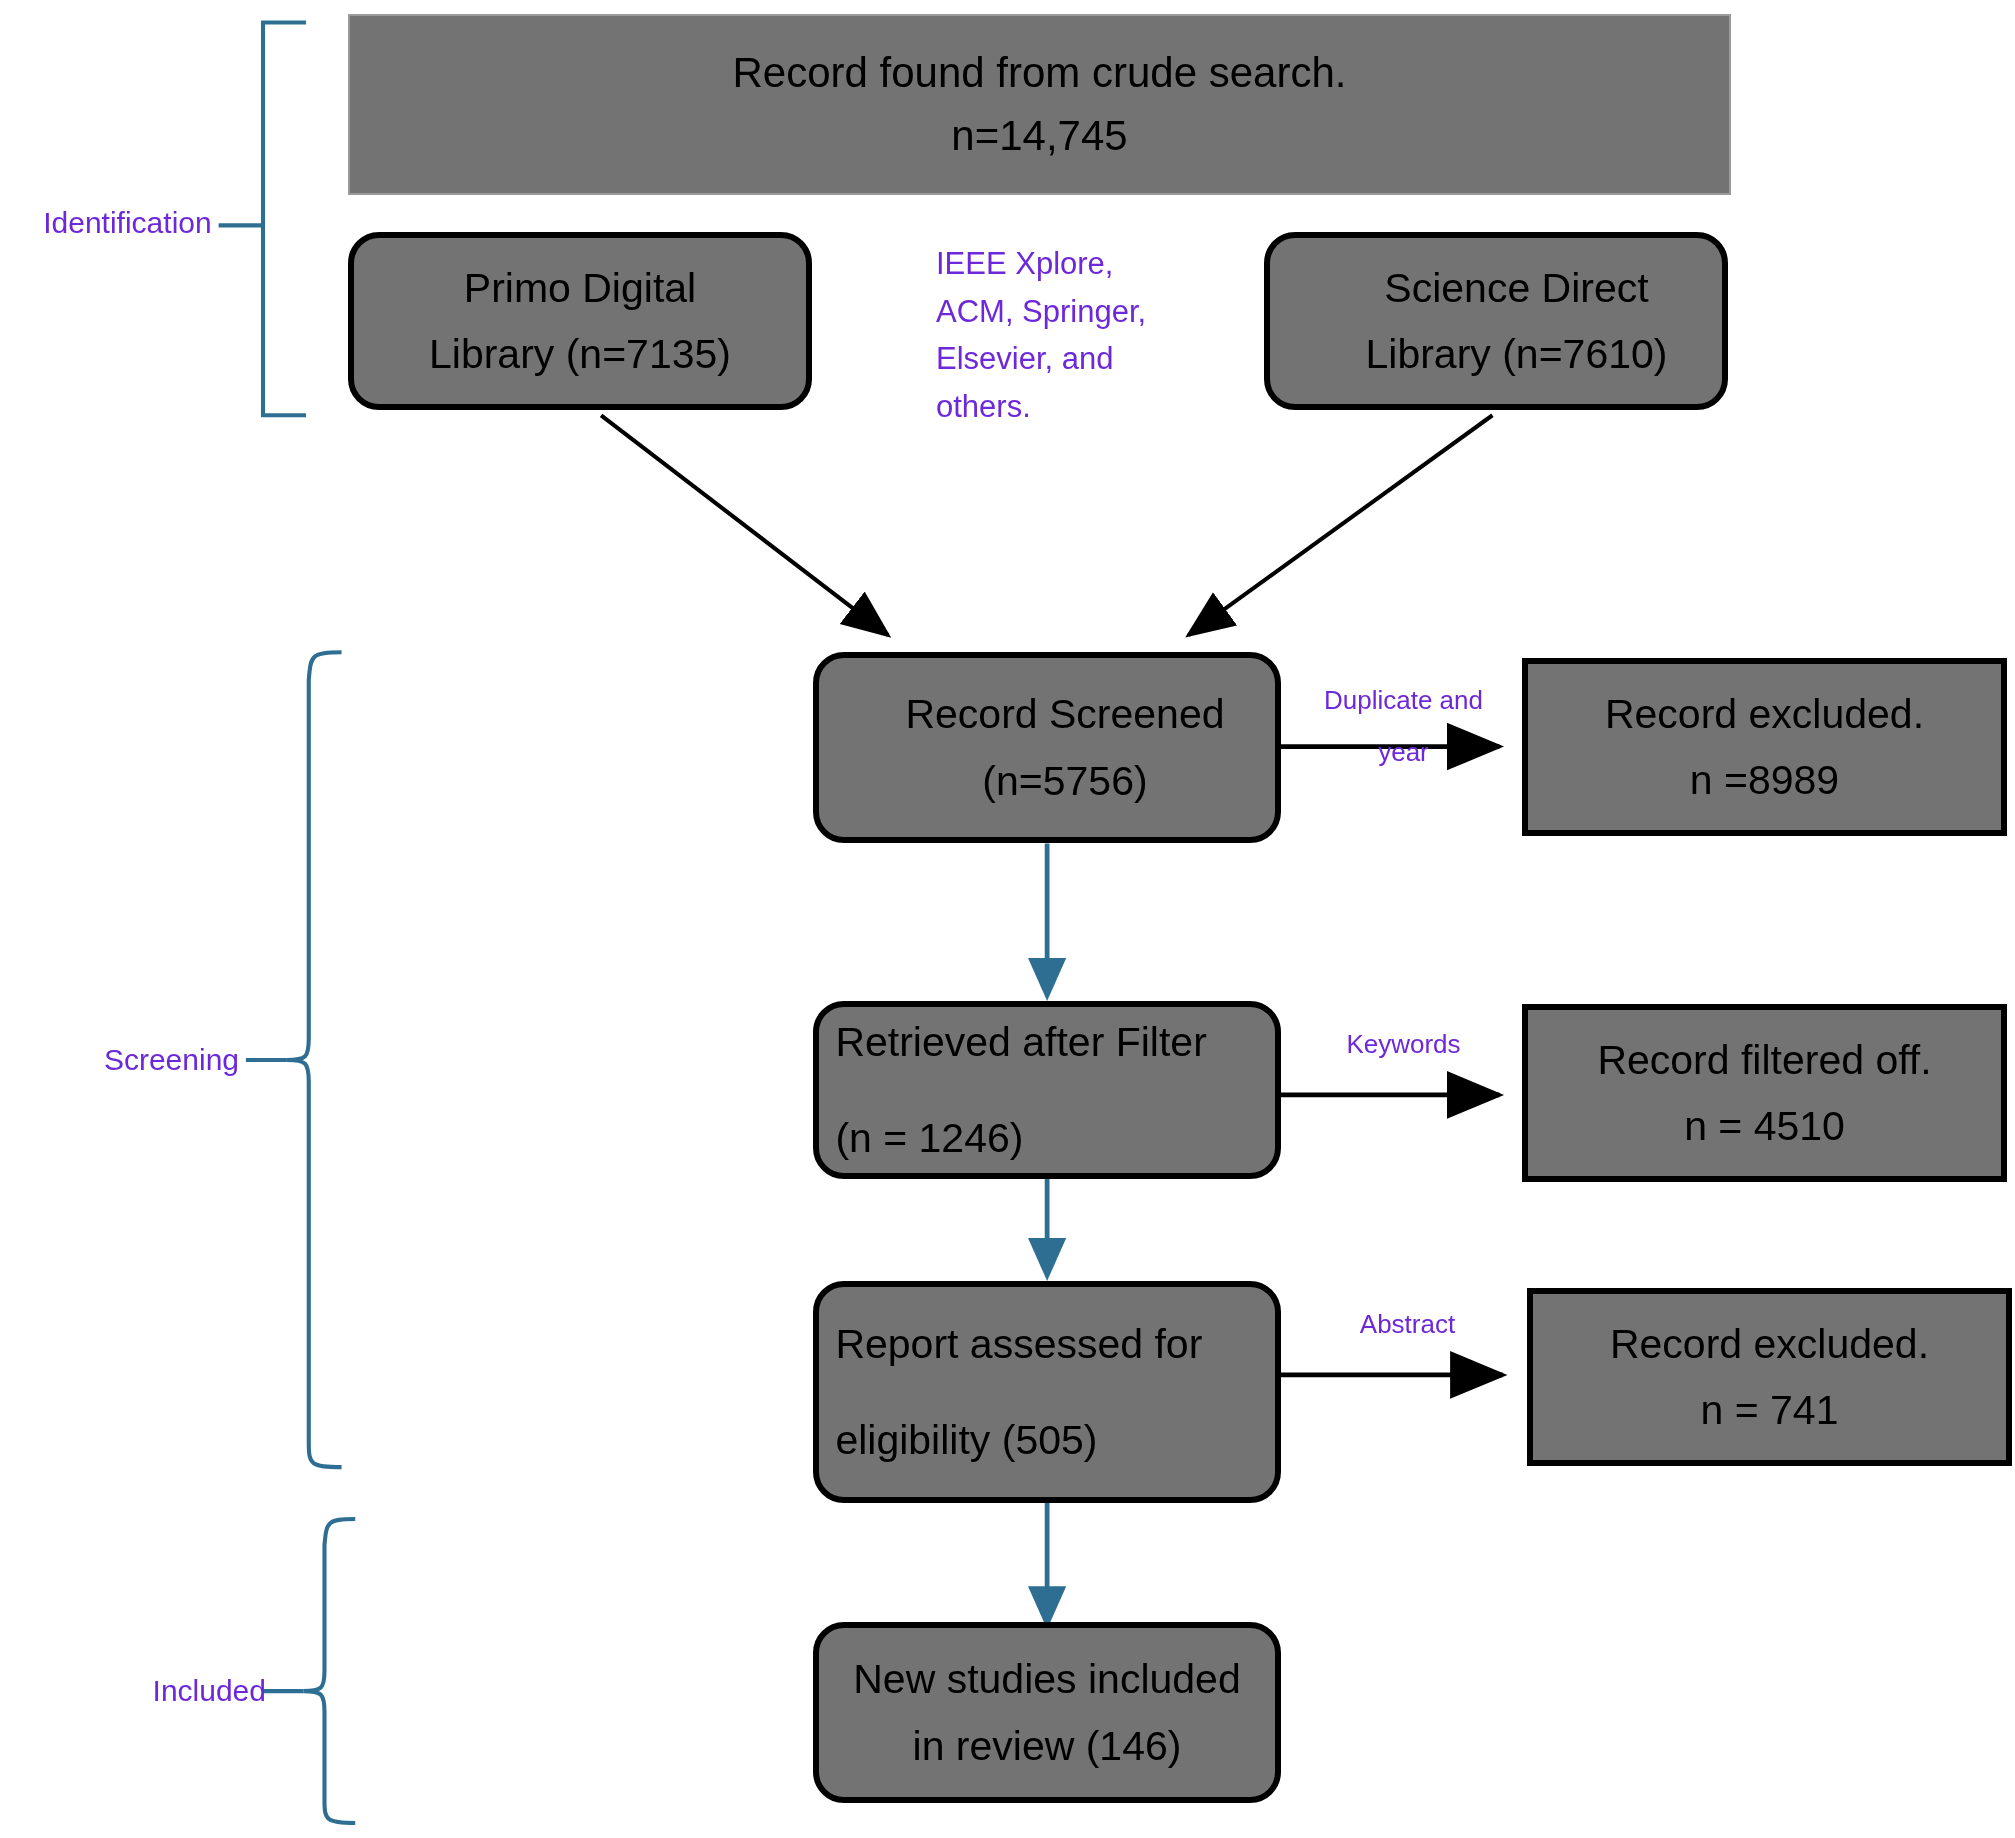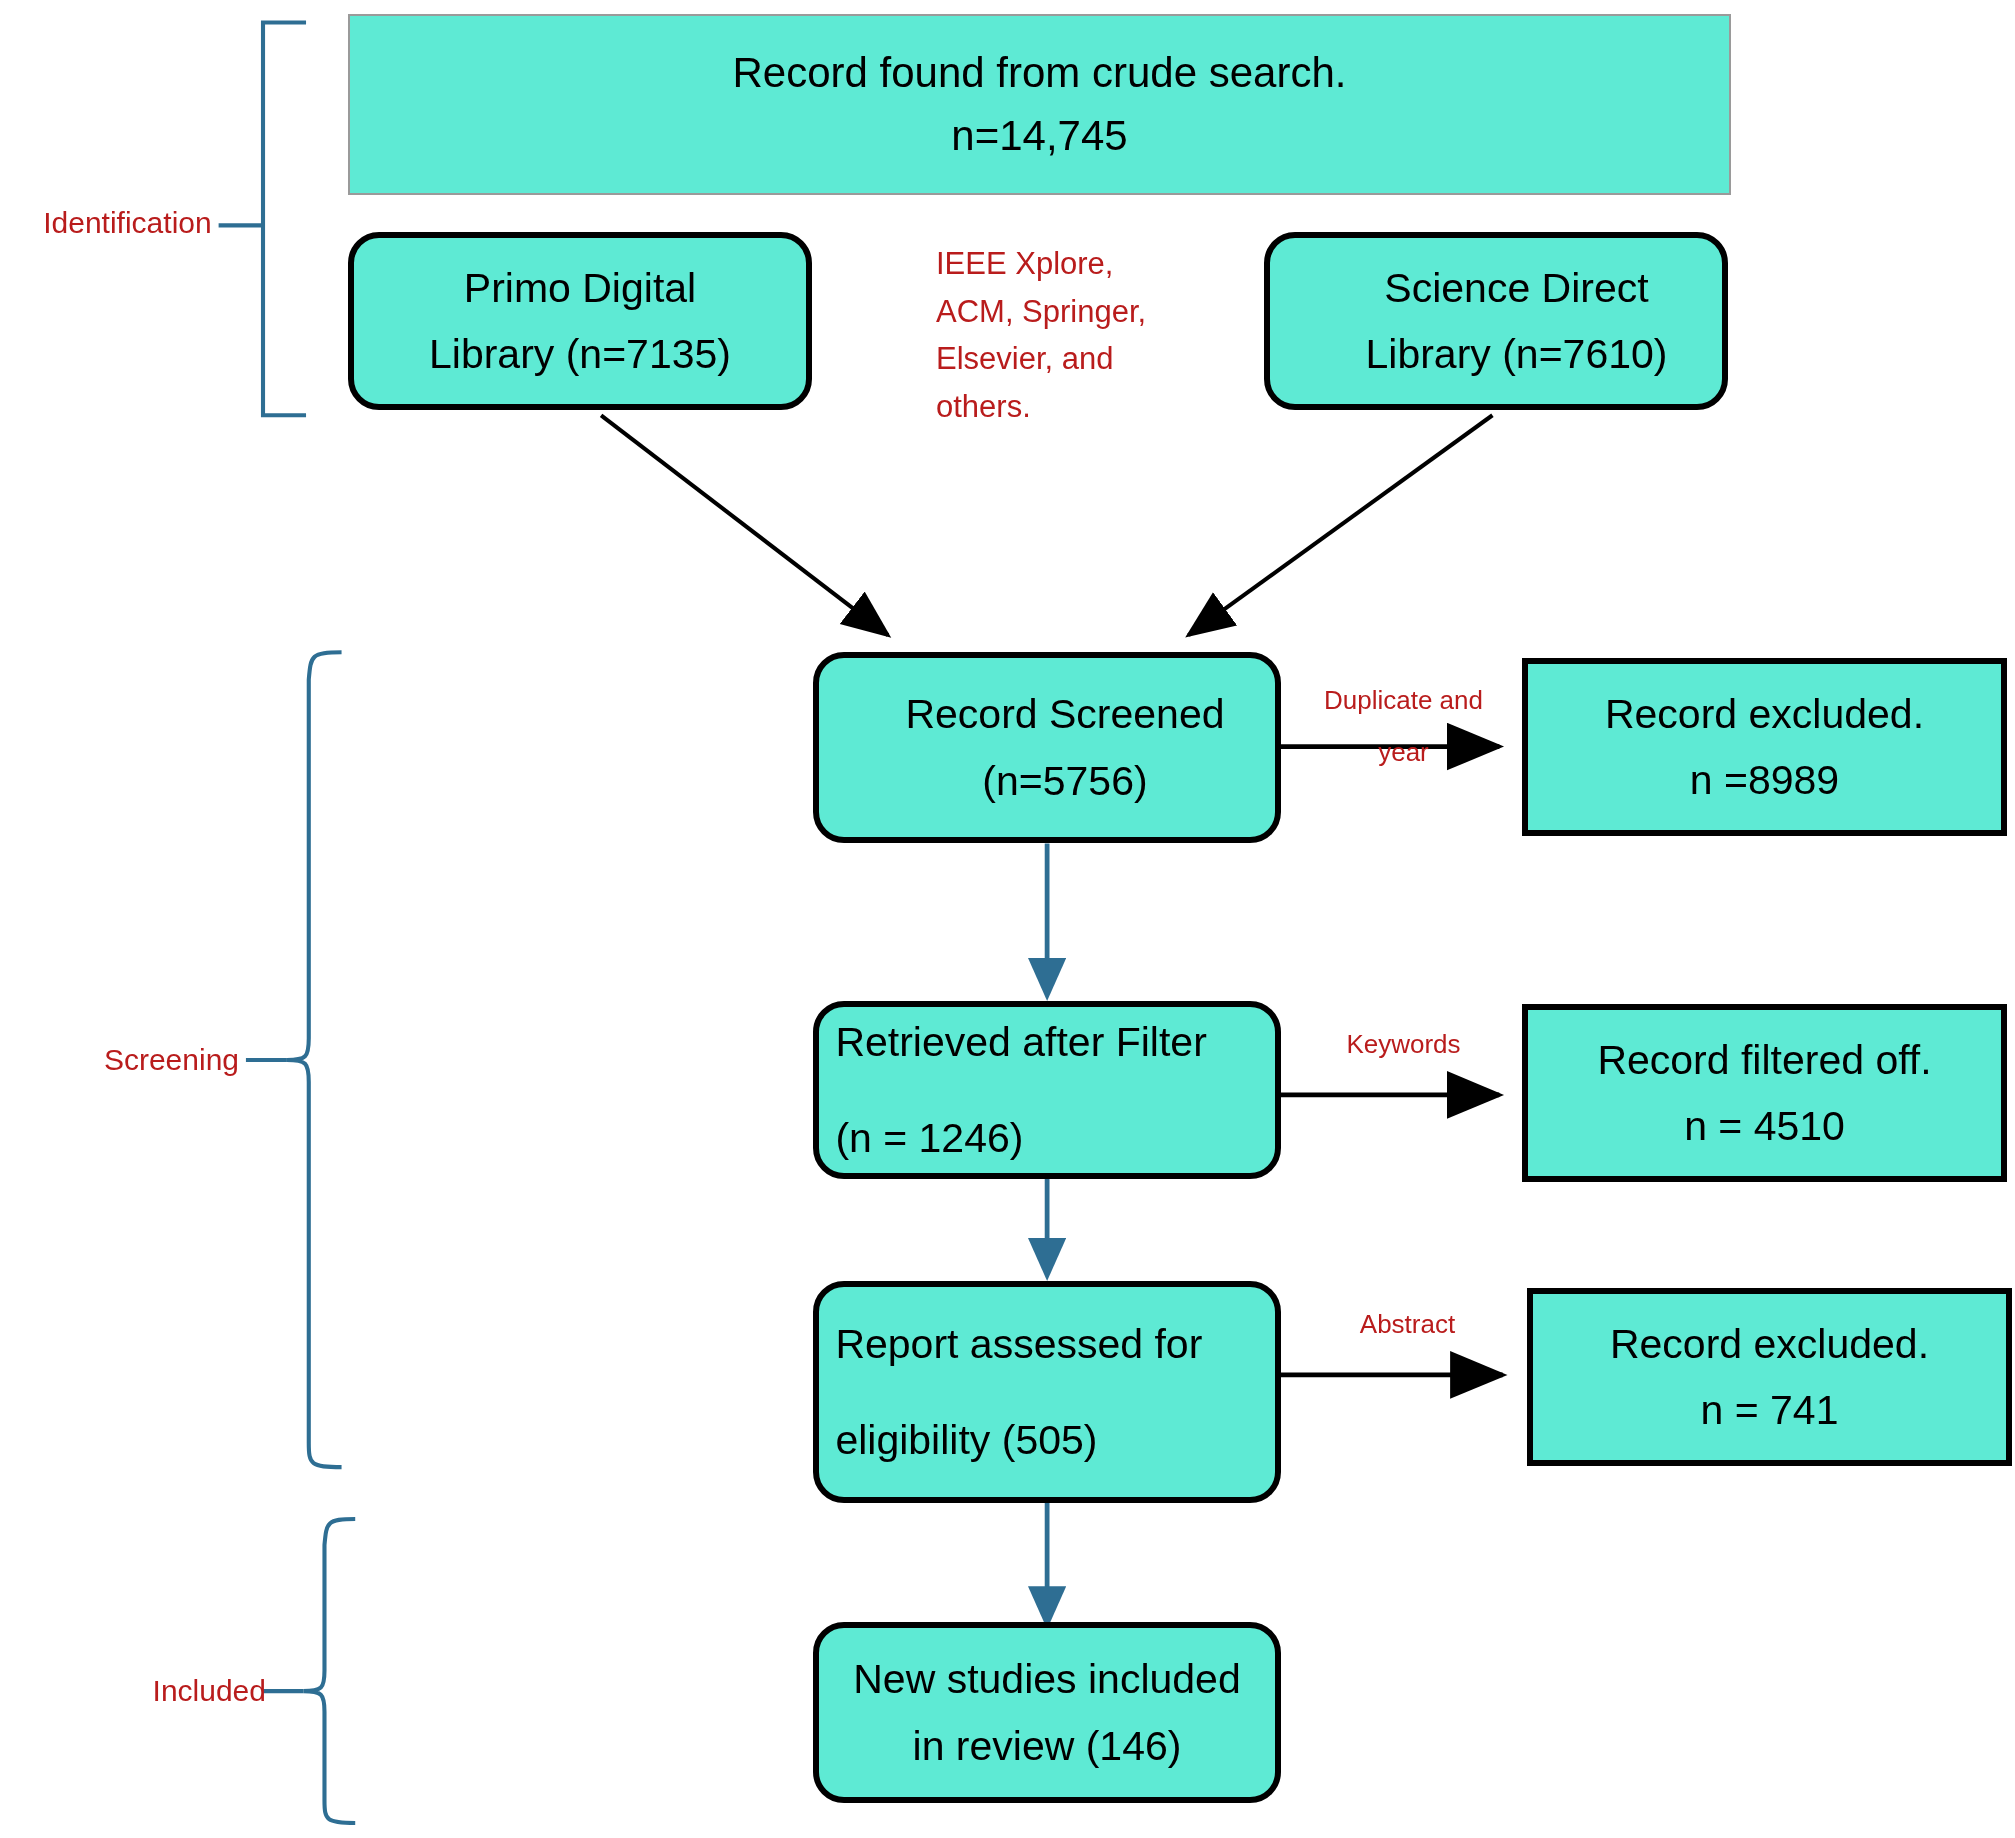--- a/index.html
+++ b/index.html
@@ -21,21 +21,21 @@
     position: absolute;
     left: 0;
     top: 0;
     width: 2015px;
     height: 1838px;
     pointer-events: none;
   }
   .node {
     position: absolute;
     box-sizing: border-box;
-    background: #5eead4;
+    background: #737373;
     display: flex;
     flex-direction: column;
     justify-content: center;
     color: #000000;
   }
   .node .line {
     display: block;
     white-space: pre;
   }
 
@@ -75,21 +75,21 @@
     text-align: center;
   }
   .box-square .line {
     font-size: 41px;
     line-height: 1.62;
   }
 
   
   .annot {
     position: absolute;
-    color: #b91c1c;
+    color: #6d28d9;
     white-space: pre-line;
   }
   .annot.sources {
     font-size: 31px;
     line-height: 1.54;
     text-align: left;
   }
   .annot.edge-label {
     font-size: 26px;
     line-height: 2.0;

